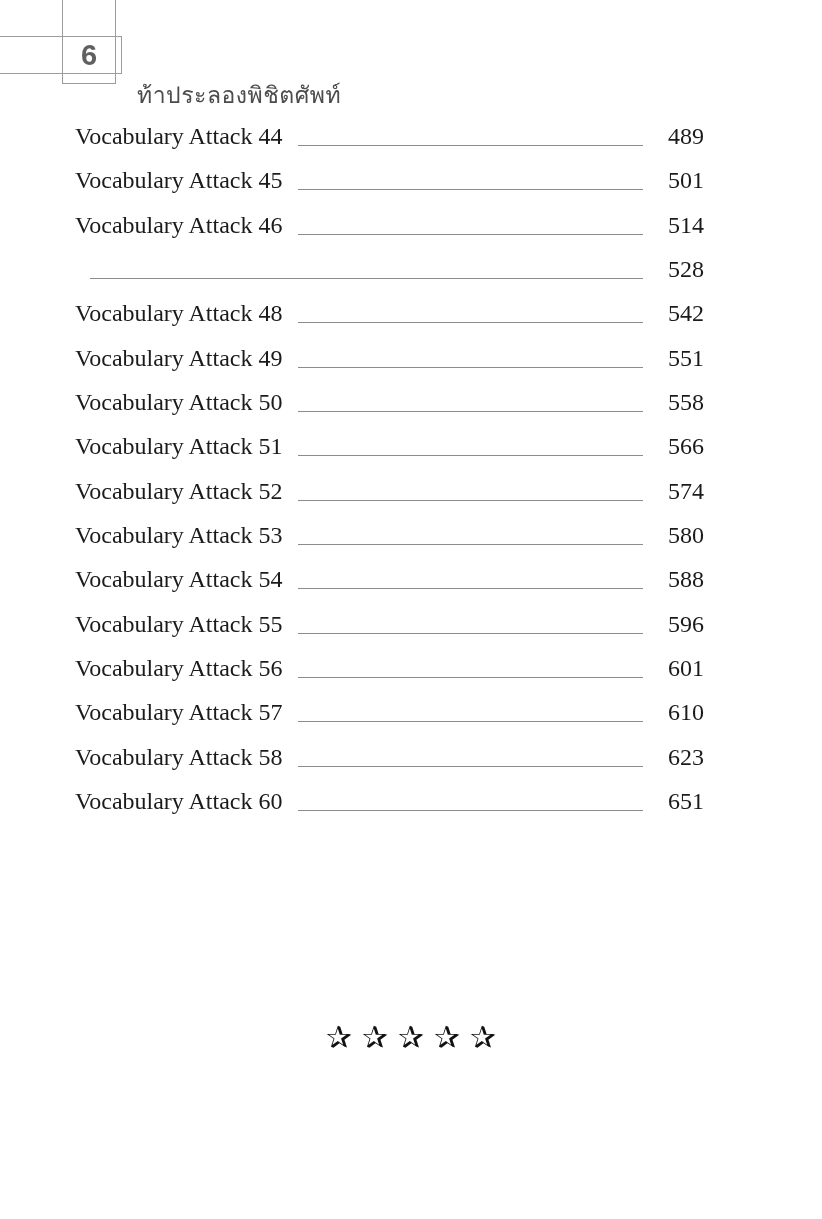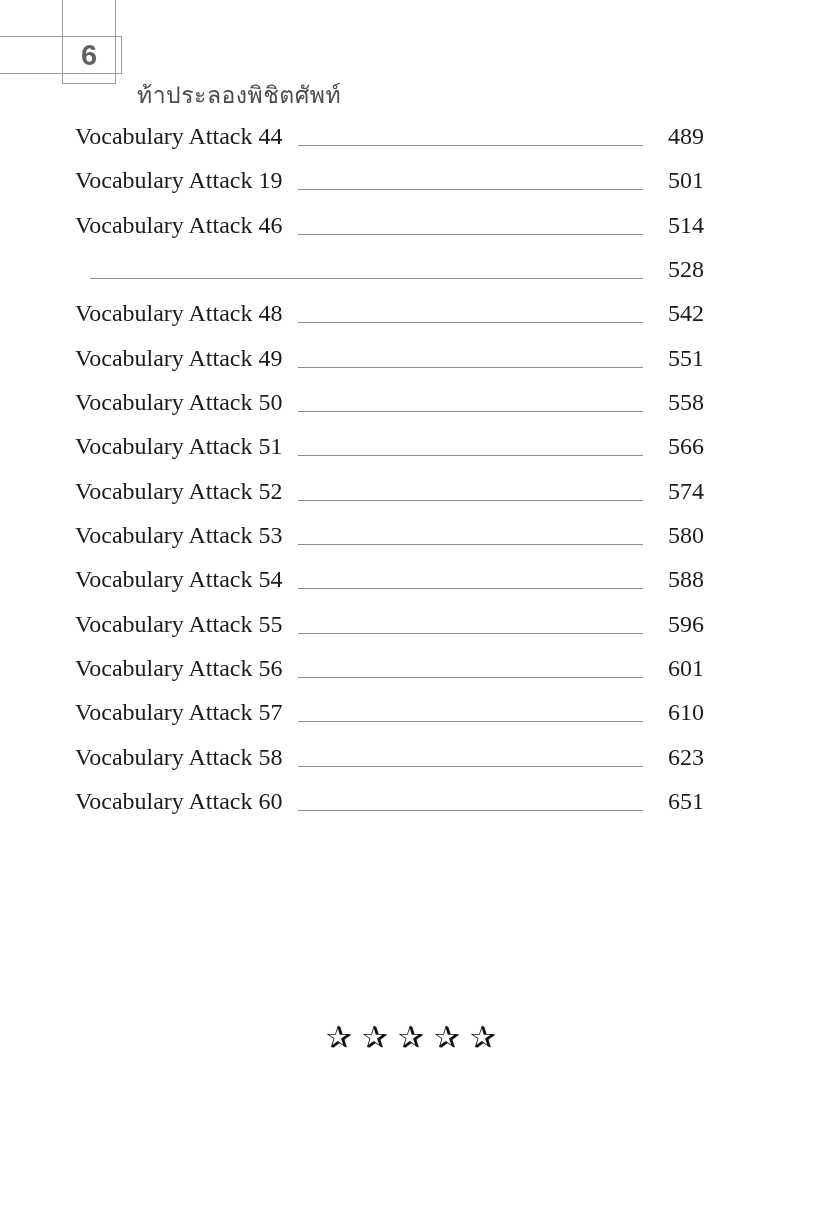--- a/index.html
+++ b/index.html
@@ -67,21 +67,21 @@
   <div class="thai-title">ท้าประลองพิชิตศัพท์</div>
 
   <div class="toc">
   <div class="toc-row">
     <span class="toc-label">Vocabulary Attack 44</span>
     <span class="toc-leader"></span>
     <span class="toc-page">489</span>
   </div>
 
   <div class="toc-row">
-    <span class="toc-label">Vocabulary Attack 19</span>
+    <span class="toc-label">Vocabulary Attack 45</span>
     <span class="toc-leader"></span>
     <span class="toc-page">501</span>
   </div>
 
   <div class="toc-row">
     <span class="toc-label">Vocabulary Attack 46</span>
     <span class="toc-leader"></span>
     <span class="toc-page">514</span>
   </div>
 

